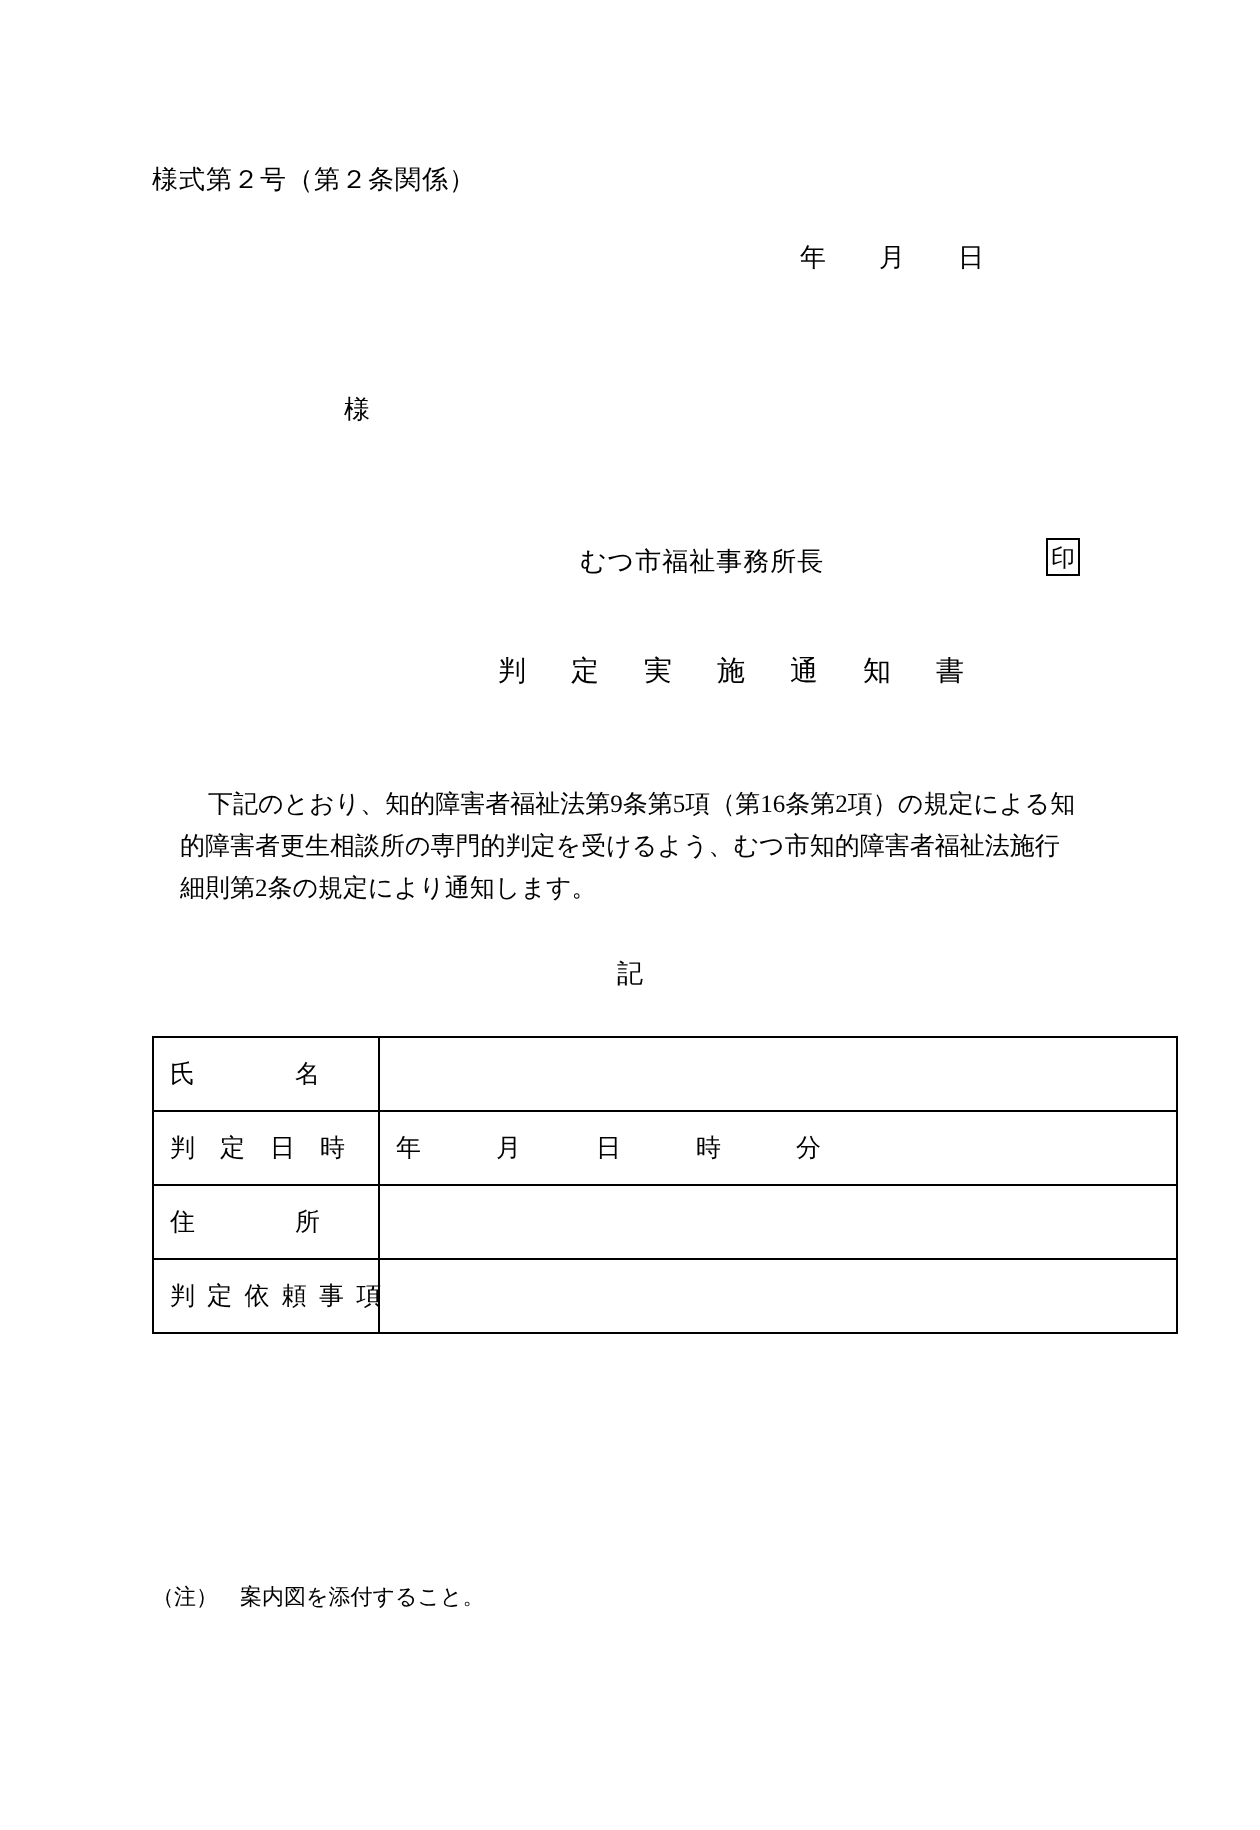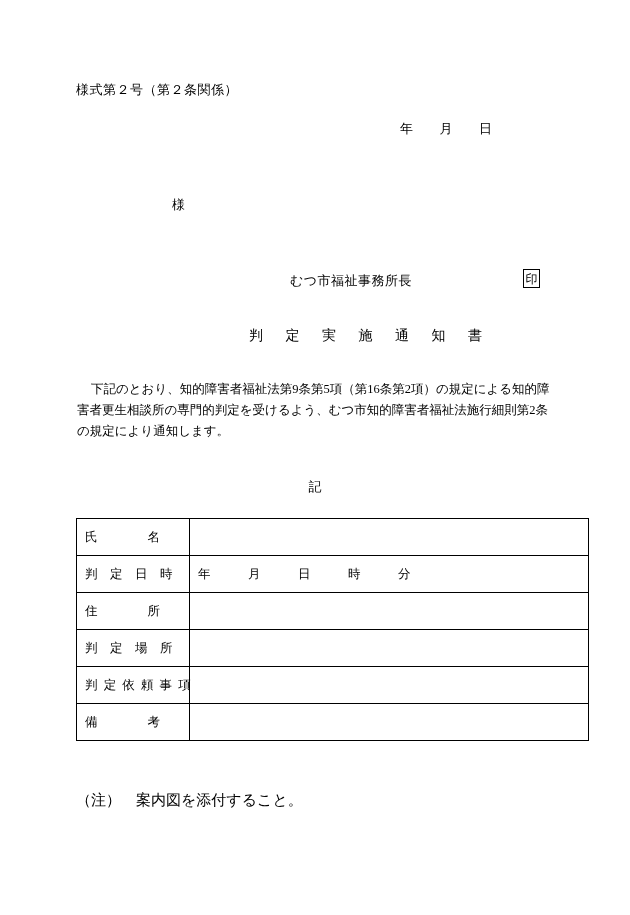--- a/index.html
+++ b/index.html
@@ -86,21 +86,21 @@
 
   .body-text {
     position: absolute;
     left: 76px;
     top: 378px;
     width: 480px;
     font-size: 12.5px;
     line-height: 21px;
   }
   .body-text p {
-    margin: 1px;
+    margin: 14px;
   }
   .indent {
     text-indent: 14px;
   }
 
   .ki {
     position: absolute;
     left: 0;
     top: 478px;
     width: 630px;
@@ -132,21 +132,21 @@
   }
   .lbl-tight {
     letter-spacing: 1.5px;
   }
   .val-inline { padding-left: 28px; }
 
   .note {
     position: absolute;
     left: 76px;
     top: 791px;
-    font-size: 15px;
+    font-size: 11px;
   }
 </style>
 </head>
 <body>
 
 <div class="page">
 
   <div class="form-no">様式第２号（第２条関係）</div>
 
   <div class="date-line">
@@ -176,29 +176,21 @@
       </tr>
       <tr>
         <td class="label">判　定　日　時</td>
         <td class="value val-inline">年　　　月　　　日　　　時　　　分</td>
       </tr>
       <tr>
         <td class="label">住　　　　所</td>
         <td class="value"></td>
       </tr>
       <tr>
-        <td class="label">判　定　場　所</td>
-        <td class="value"></td>
-      </tr>
-      <tr>
         <td class="label lbl-tight">判 定 依 頼 事 項</td>
-        <td class="value"></td>
-      </tr>
-      <tr>
-        <td class="label">備　　　　考</td>
         <td class="value"></td>
       </tr>
     </tbody>
   </table>
 
   <div class="note">（注）　案内図を添付すること。</div>
 
 </div>
 
 </body></html>

